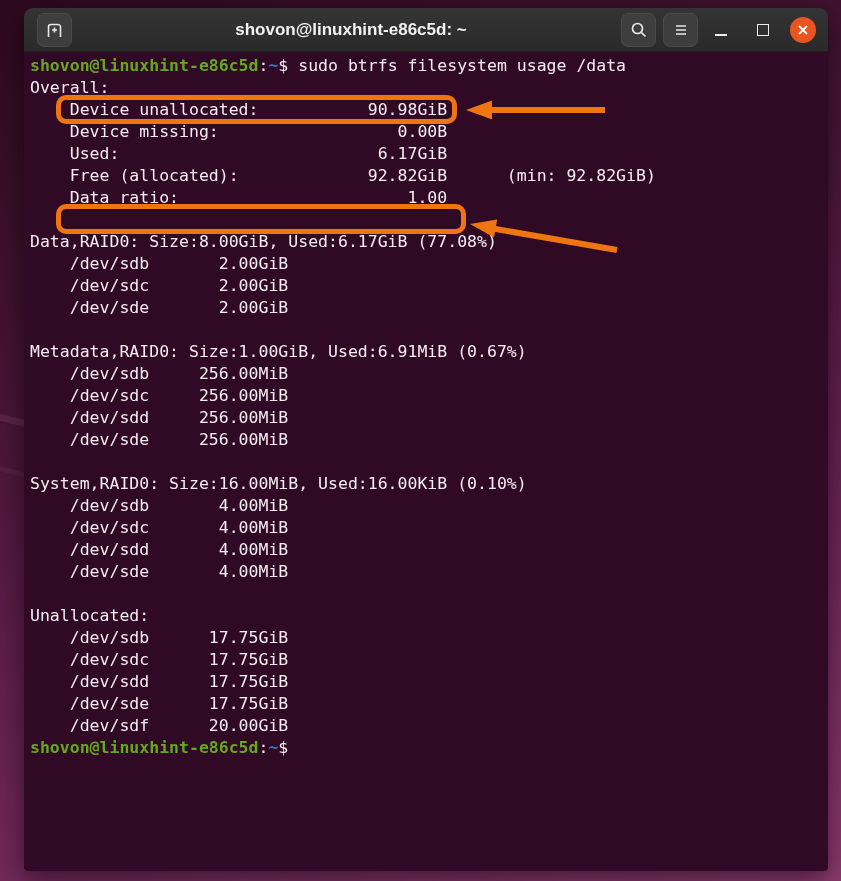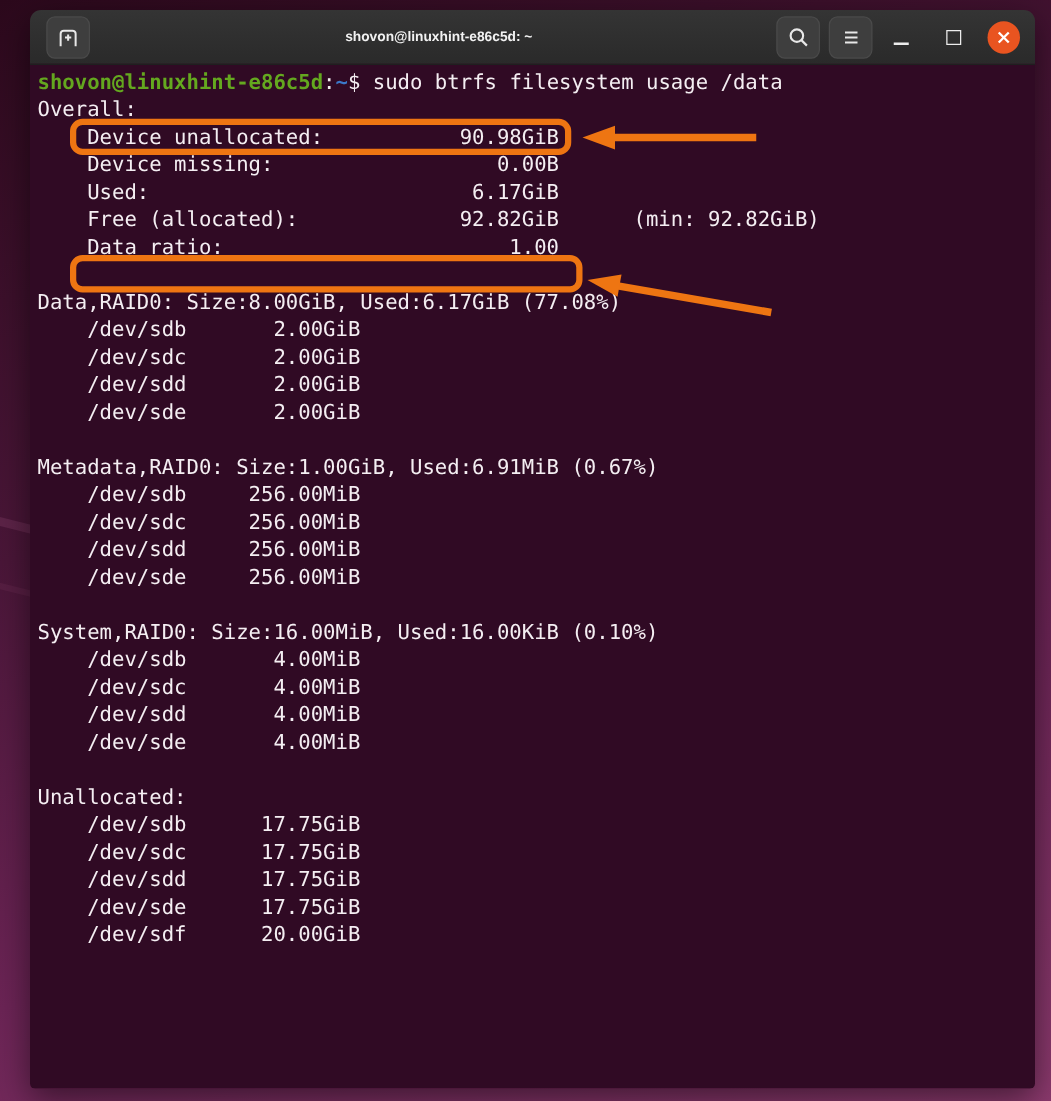--- a/index.html
+++ b/index.html
@@ -31,21 +31,21 @@
   }
   .tb-btn{
     position:absolute;width:35px;height:34px;top:5px;border-radius:7px;
     background:var(--titlebtn);border:1px solid #4a4a4a;
     display:flex;align-items:center;justify-content:center;padding:0;cursor:pointer;
   }
   .newtab{left:13px;}
   .win-title{
     position:absolute;left:80px;right:230px;top:0;height:44px;
     display:flex;align-items:center;justify-content:center;
-    color:#f2f2f2;font-weight:bold;font-size:11px;white-space:nowrap;
+    color:#f2f2f2;font-weight:bold;font-size:17px;white-space:nowrap;
   }
   .controls{position:absolute;right:12px;top:0;height:44px;display:flex;align-items:center;}
   .ctl-search{position:relative;top:0;}
   .ctl-menu{position:relative;top:0;margin-left:7px;}
   .glyph-btn{
     width:30px;height:34px;background:none;border:none;display:flex;
     align-items:center;justify-content:center;cursor:pointer;padding:0;
   }
   .ctl-min{margin-left:8px;}
   .ctl-max{margin-left:12px;}
@@ -131,41 +131,41 @@
       <div class="tline">Overall:</div>
       <div class="tline">    Device unallocated:           90.98GiB</div>
       <div class="tline">    Device missing:                  0.00B</div>
       <div class="tline">    Used:                          6.17GiB</div>
       <div class="tline">    Free (allocated):             92.82GiB      (min: 92.82GiB)</div>
       <div class="tline">    Data ratio:                       1.00</div>
       <div class="tline"></div>
       <div class="tline">Data,RAID0: Size:8.00GiB, Used:6.17GiB (77.08%)</div>
       <div class="tline">    /dev/sdb       2.00GiB</div>
       <div class="tline">    /dev/sdc       2.00GiB</div>
-      <div class="tline">    /dev/sdd       2.00GiB</div>
       <div class="tline">    /dev/sde       2.00GiB</div>
       <div class="tline"></div>
       <div class="tline">Metadata,RAID0: Size:1.00GiB, Used:6.91MiB (0.67%)</div>
       <div class="tline">    /dev/sdb     256.00MiB</div>
       <div class="tline">    /dev/sdc     256.00MiB</div>
       <div class="tline">    /dev/sdd     256.00MiB</div>
       <div class="tline">    /dev/sde     256.00MiB</div>
       <div class="tline"></div>
       <div class="tline">System,RAID0: Size:16.00MiB, Used:16.00KiB (0.10%)</div>
       <div class="tline">    /dev/sdb       4.00MiB</div>
       <div class="tline">    /dev/sdc       4.00MiB</div>
       <div class="tline">    /dev/sdd       4.00MiB</div>
       <div class="tline">    /dev/sde       4.00MiB</div>
       <div class="tline"></div>
       <div class="tline">Unallocated:</div>
       <div class="tline">    /dev/sdb      17.75GiB</div>
       <div class="tline">    /dev/sdc      17.75GiB</div>
       <div class="tline">    /dev/sdd      17.75GiB</div>
       <div class="tline">    /dev/sde      17.75GiB</div>
       <div class="tline">    /dev/sdf      20.00GiB</div>
+      <div class="tline"><span class="c-g">shovon@linuxhint-e86c5d</span><span class="c-w">:</span><span class="c-b">~</span><span class="c-w">$</span></div>
     </div>
 </div>
 
 <div class="hl-box hl-box1"></div>
 <div class="hl-box hl-box2"></div>
 
 <svg class="arrow-layer" width="841" height="881" viewBox="0 0 841 881">
   <g>
     <line x1="605" y1="110" x2="489" y2="110" stroke="#ee7512" stroke-width="6"></line>
     <polygon points="466,110 492,100.5 492,119.5" fill="#ee7512"></polygon>

